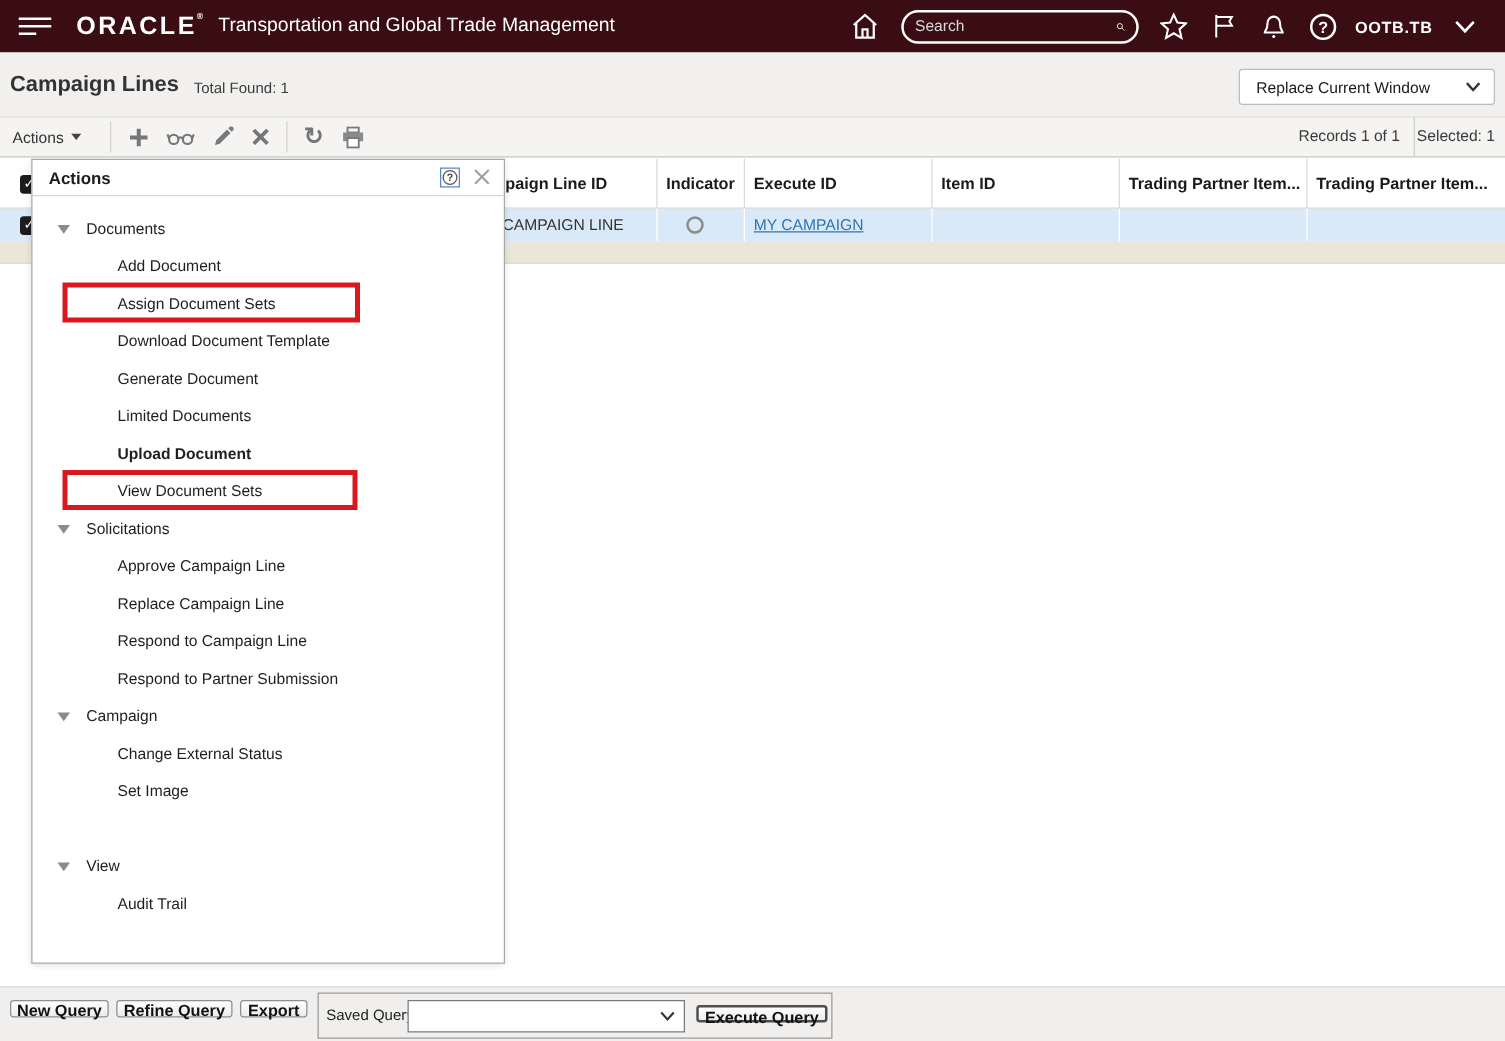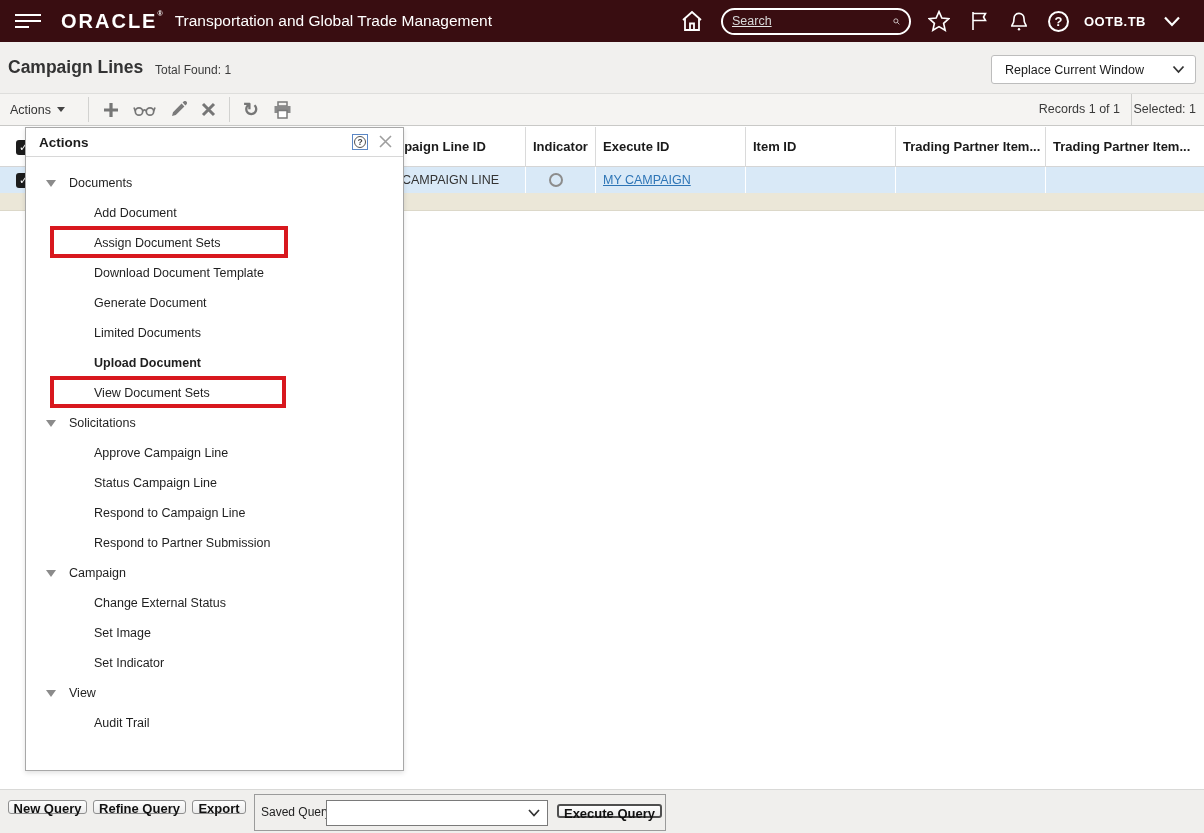--- a/index.html
+++ b/index.html
@@ -21,21 +21,21 @@
   .brand sup { font-size:7px; vertical-align:top; }
   .apptitle { margin-left:10px; color:#fff; font-size:15.5px; }
   .tb-right { margin-left:auto; display:flex; align-items:center; margin-right:14px; }
   .tb-icon { display:flex; align-items:center; justify-content:center; margin:0 9px; cursor:pointer; }
   .searchpill {
     width:190px; height:27px; border:2px solid #fff; border-radius:15px;
     display:flex; align-items:center; padding:0 9px; margin:0 8px;
   }
   .searchpill input {
     flex:1; background:transparent; border:none; outline:none;
-    color:#e6e6e6; font-size:12.5px; font-family:"Liberation Sans",sans-serif;text-decoration:underline;
+    color:#e6e6e6; font-size:12.5px; font-family:"Liberation Sans",sans-serif;
   }
   .searchpill input::placeholder { color:#d8d8d8; }
   .helpcircle {
     width:21px; height:21px; border:2px solid #fff; border-radius:50%;
     color:#fff; font-size:13px; font-weight:bold; display:flex; align-items:center; justify-content:center;
   }
   .username { color:#fff; font-size:13px; font-weight:bold; letter-spacing:.5px; margin:0 8px 0 6px; }
   
   .pageheader {
     position:absolute; left:0; top:42px; width:1204px; height:51px;
@@ -321,41 +321,38 @@
     </div>
 
     <div class="prow" style="top:280px;">
       <span class="tri"></span>
       <span class="plabel g">Solicitations</span>
     </div>
     <div class="prow" style="top:310px;">
       <span class="plabel i">Approve Campaign Line</span>
     </div>
     <div class="prow" style="top:340px;">
-      <span class="plabel i">Status Campaign Line</span>
+      <span class="plabel i">Replace Campaign Line</span>
     </div>
     <div class="prow" style="top:370px;">
       <span class="plabel i">Respond to Campaign Line</span>
     </div>
     <div class="prow" style="top:400px;">
       <span class="plabel i">Respond to Partner Submission</span>
     </div>
 
     <div class="prow" style="top:430px;">
       <span class="tri"></span>
       <span class="plabel g">Campaign</span>
     </div>
     <div class="prow" style="top:460px;">
       <span class="plabel i">Change External Status</span>
     </div>
     <div class="prow" style="top:490px;">
       <span class="plabel i">Set Image</span>
-    </div>
-    <div class="prow" style="top:520px;">
-      <span class="plabel i">Set Indicator</span>
     </div>
 
     <div class="prow" style="top:550px;">
       <span class="tri"></span>
       <span class="plabel g">View</span>
     </div>
     <div class="prow" style="top:580px;">
       <span class="plabel i">Audit Trail</span>
     </div>
 

